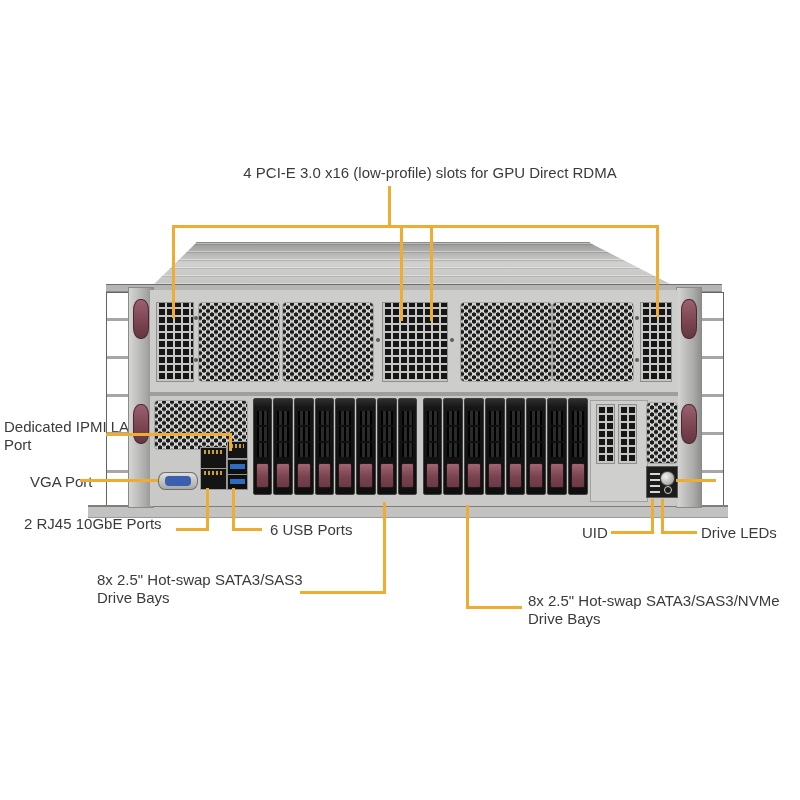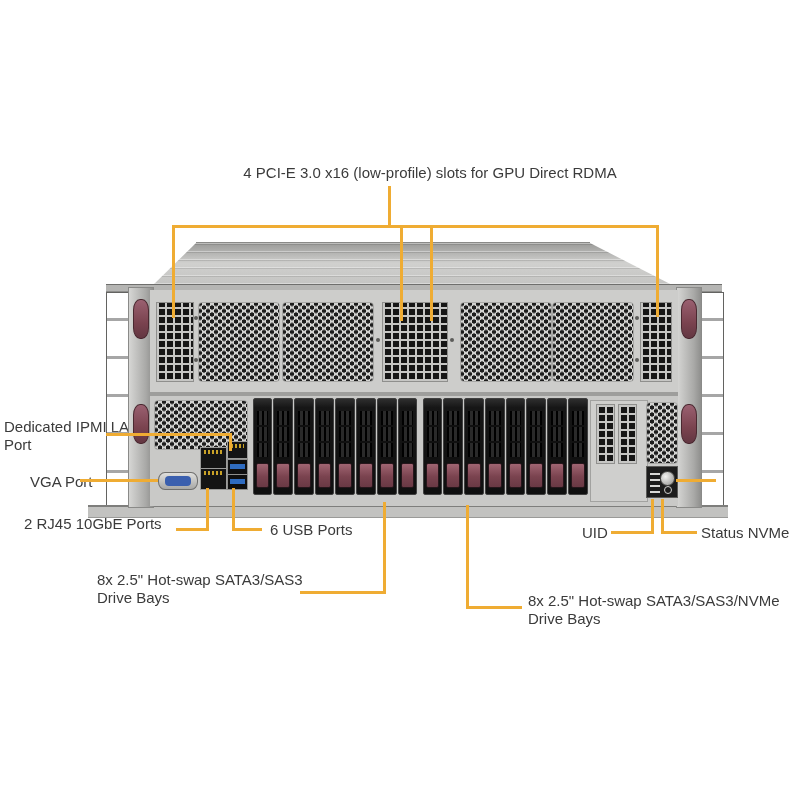--- a/index.html
+++ b/index.html
@@ -48,21 +48,21 @@
 <div id="canvas">
 
   <div class="lbl" style="left: 170px; top: 164px; width: 520px; text-align: center; color: rgb(59, 59, 59);">4 PCI-E 3.0 x16 (low-profile) slots for GPU Direct RDMA</div>
   <div class="lbl" style="left: 4px; top: 418px; width: 150px; color: rgb(59, 59, 59);">Dedicated IPMI LAN Port</div>
   <div class="lbl" style="left: 30px; top: 473px; color: rgb(59, 59, 59);">VGA Port</div>
   <div class="lbl" style="left: 24px; top: 515px; color: rgb(59, 59, 59);">2 RJ45 10GbE Ports</div>
   <div class="lbl" style="left: 270px; top: 521px; color: rgb(59, 59, 59);">6 USB Ports</div>
   <div class="lbl" style="left: 97px; top: 571px; width: 215px; color: rgb(59, 59, 59);">8x 2.5" Hot-swap SATA3/SAS3 Drive Bays</div>
   <div class="lbl" style="left: 528px; top: 592px; width: 252px; color: rgb(59, 59, 59);">8x 2.5" Hot-swap SATA3/SAS3/NVMe Drive Bays</div>
   <div class="lbl" style="left: 573px; top: 524px; color: rgb(59, 59, 59); margin-left: 9px;">UID</div>
-  <div class="lbl" style="left: 701px; top: 524px; color: rgb(59, 59, 59);">Status NVMe</div>
+  <div class="lbl" style="left: 701px; top: 524px; color: rgb(59, 59, 59);">Drive LEDs</div>
 
   <div class="abs rail" style="left:106px;top:292px;width:22px;height:218px;"></div>
   <div class="abs rail" style="left:700px;top:292px;width:22px;height:218px;"></div>
 
   <div class="abs" style="left:88px;top:505px;width:640px;height:10px;background:#c2c2c0;border-top:2px solid #7e7e7c;border-bottom:1px solid #9a9a98;"></div>
 
   <div class="abs" style="left:196px;top:242px;width:394px;height:2px;background:#8a8a88;"></div>
   <div class="abs lid" style="left:150px;top:243px;width:528px;height:45px;"></div>
 
   <div class="abs" style="left:106px;top:284px;width:616px;height:6px;background:#b5b5b3;border-top:1px solid #6f6f6d;border-bottom:1px solid #8e8e8c;"></div>

